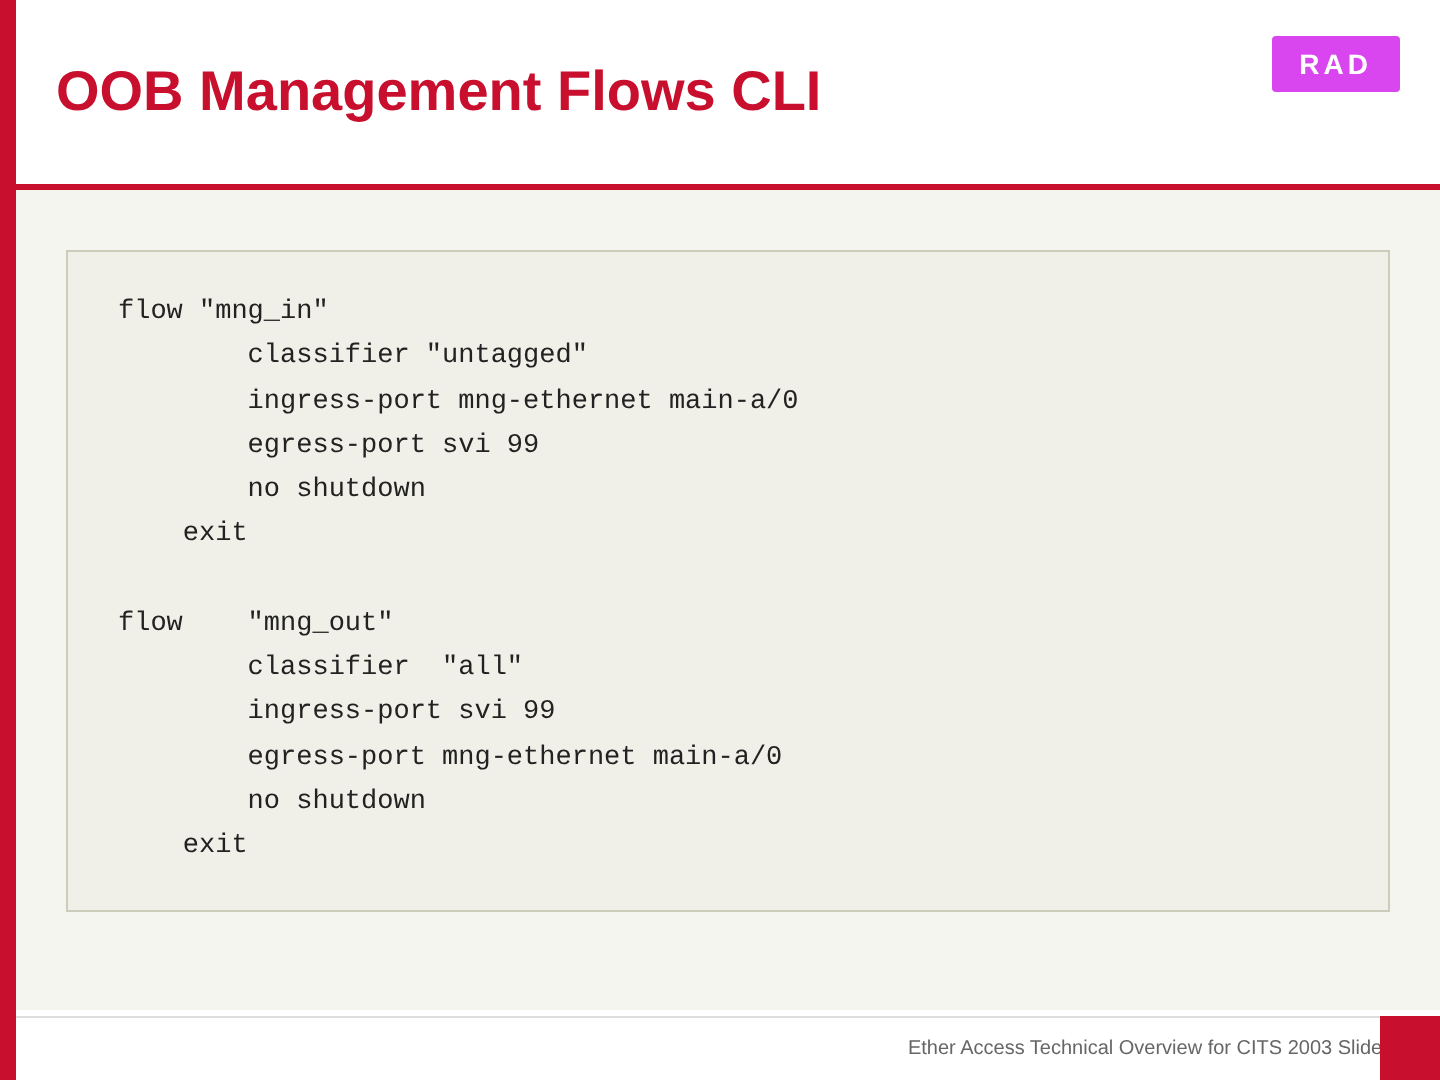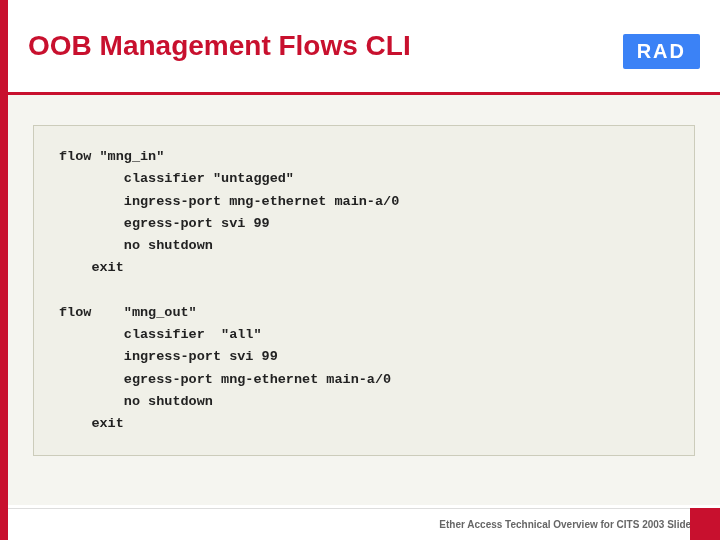--- a/index.html
+++ b/index.html
@@ -1,15 +1,15 @@
 <!DOCTYPE html>
 <html><head>
   <meta charset="utf-8">
   <style>
-    * { margin: 0; padding: 0; box-sizing: border-box; font-weight: bold; }
+    * { margin: 0; padding: 0; box-sizing: border-box; }
 
     body {
       width: 720px;
       height: 540px;
       background: #ffffff;
       font-family: Arial, sans-serif;
       overflow: hidden;
       position: relative;
     }
 
@@ -42,28 +42,27 @@
       font-weight: bold;
       color: #c8102e;
       line-height: 1.2;
     }
 
     
     .rad-logo {
       position: absolute;
       right: 20px;
       top: 18px;
-      background: #3b82f6;
+      background: #d946ef;
       color: #ffffff;
-      font-size: 20px;
+      font-size: 14px;
       font-weight: bold;
       padding: 6px 14px;
       letter-spacing: 2px;
       border-radius: 2px;
-      margin-top: 16px;
     }
 
     
     .main-content {
       position: absolute;
       left: 8px;
       top: 95px;
       width: 712px;
       height: 410px;
       background: #f5f5f0;

